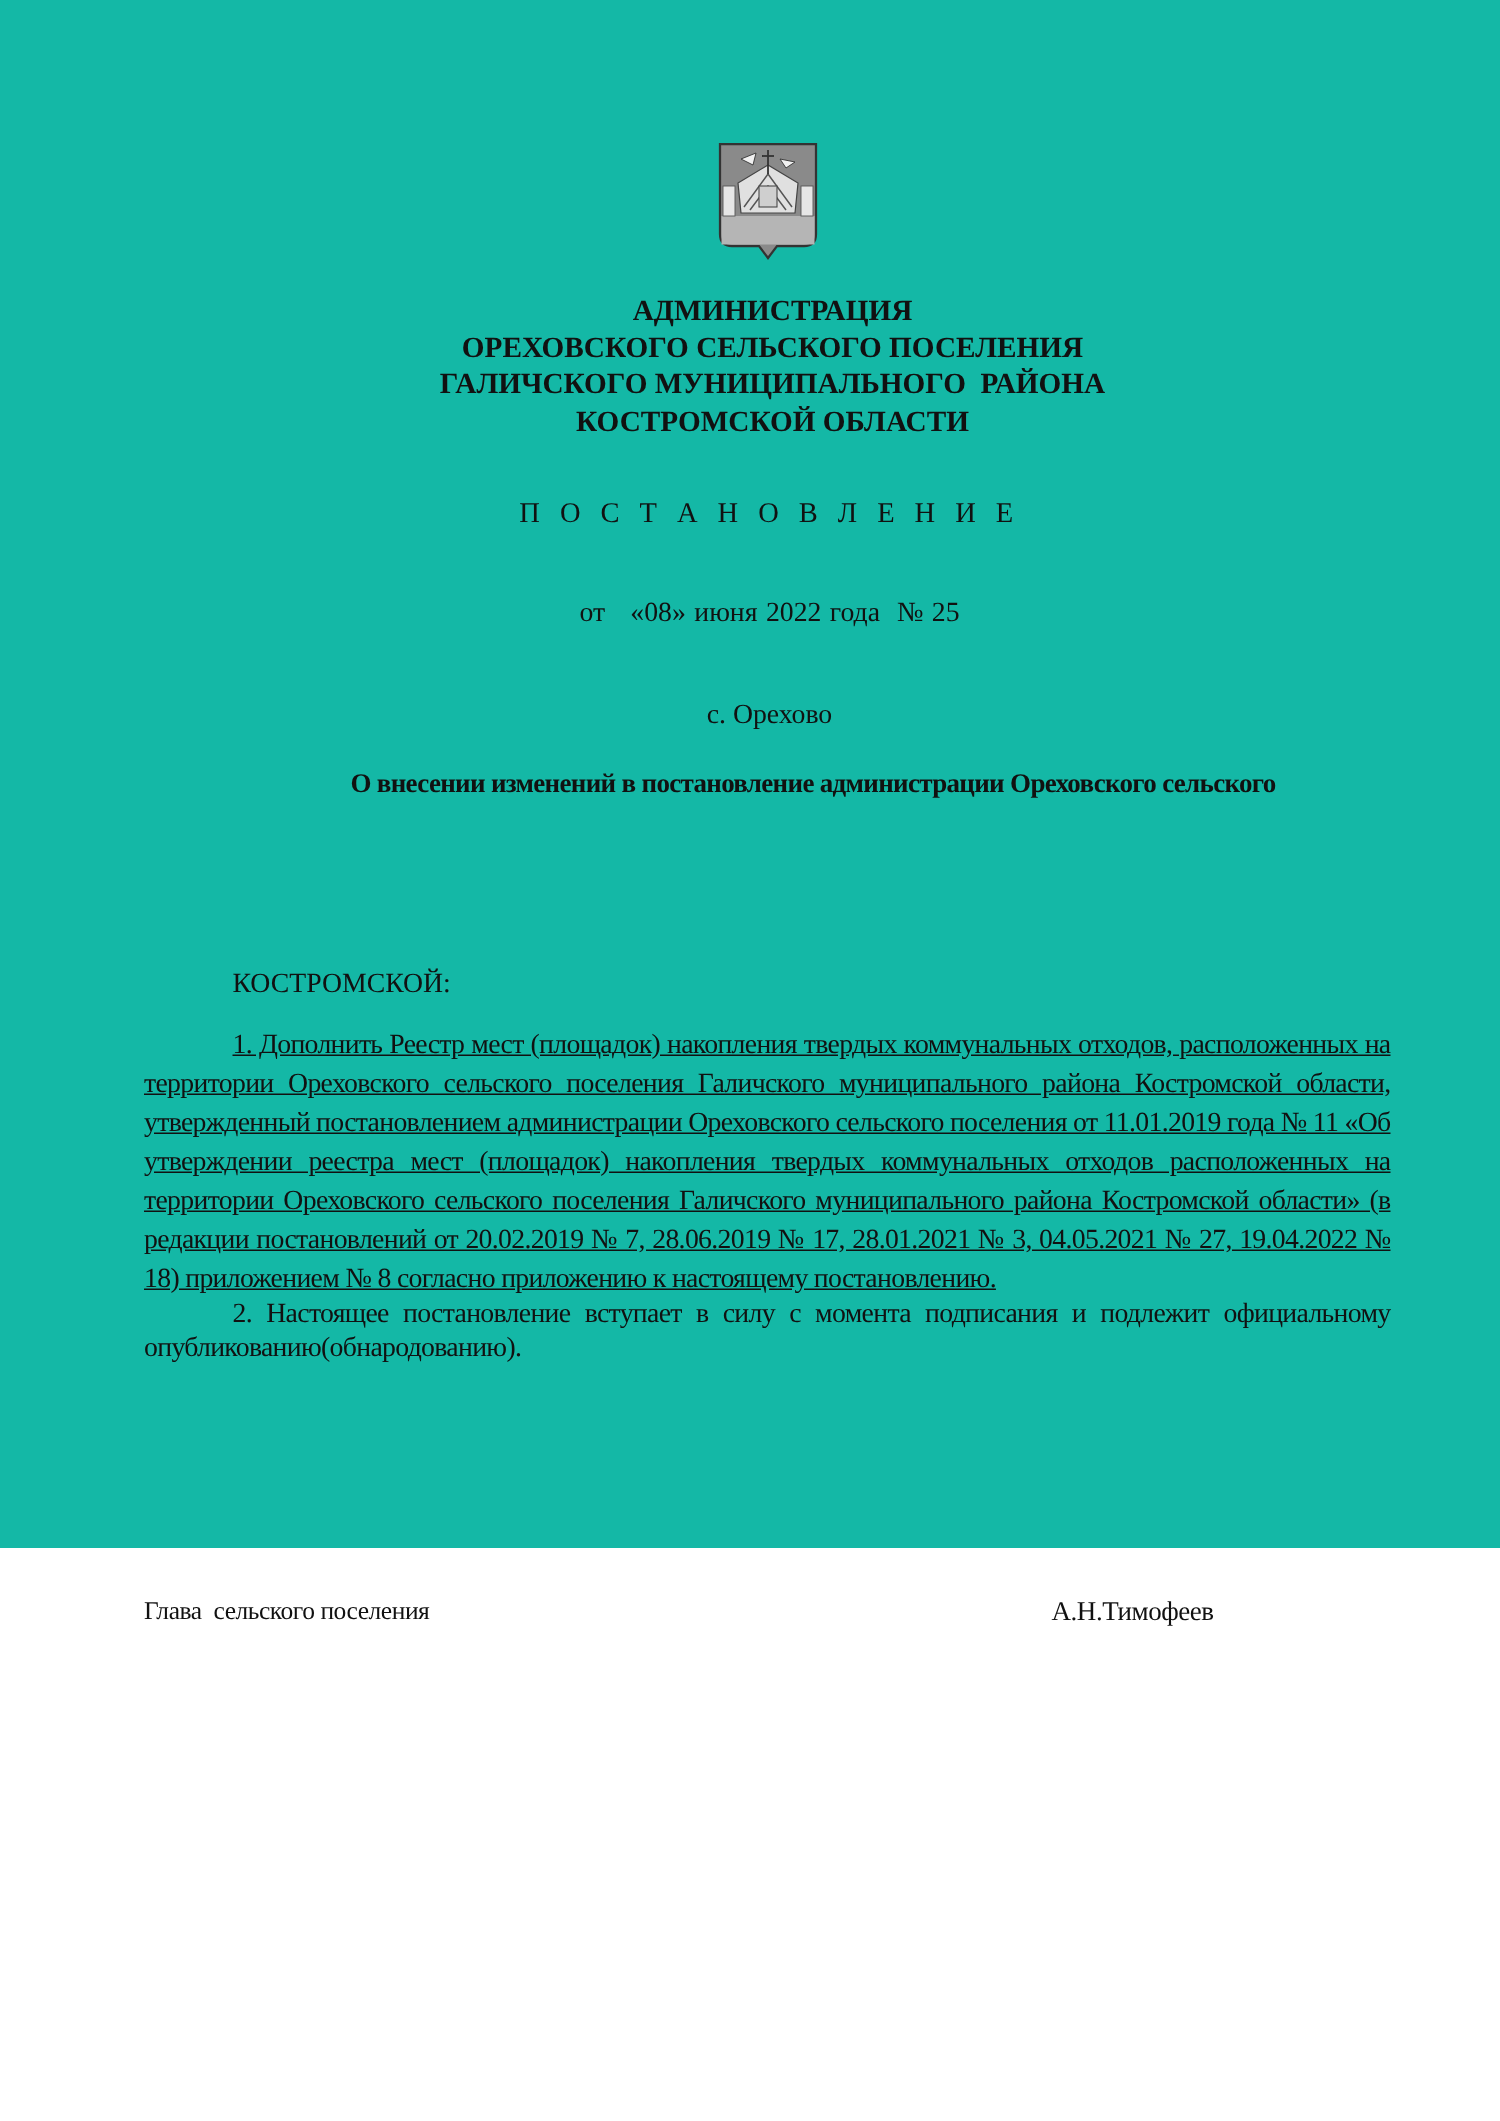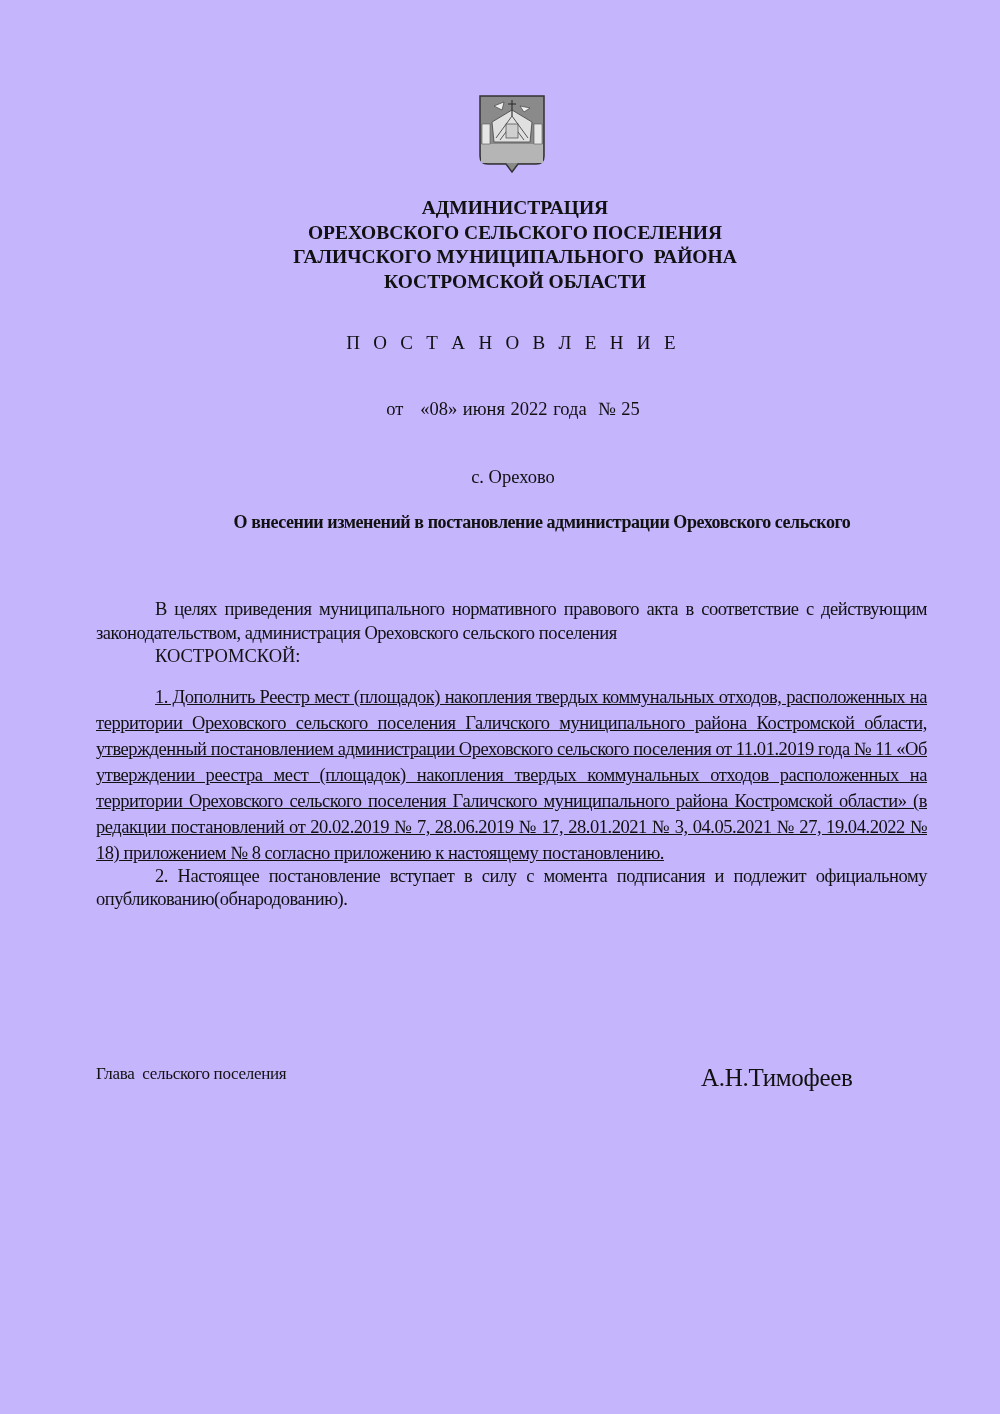--- a/index.html
+++ b/index.html
@@ -1,20 +1,20 @@
 <!DOCTYPE html>
 <html><head>
   <meta charset="utf-8">
   <style>
     html, body { margin: 0; padding: 0; background: #ffffff; }
     body {
       width: 1000px; height: 1414px; position: relative; overflow: hidden;
       font-family: "Liberation Serif", serif; color: #111111;
     }
-    .page { position: absolute; left: 0; top: 0; width: 1000px; height: 1414px; background: #c4b5fd; }
+    .page { position: absolute; left: 0; top: 0; width: 1000px; height: 1032px; background: #14b8a6; }
     .emblem { position: absolute; left: 478px; top: 94px; width: 68px; height: 80px; }
     .header { position: absolute; left: 0; width: 1030px; top: 196px; text-align: center;
       font-weight: bold; font-size: 19.5px; line-height: 24.5px; }
     .doc-type { position: absolute; left: 0; width: 1026px; top: 332px; text-align: center;
       font-size: 19px; letter-spacing: 4.3px; }
     .doc-date { position: absolute; left: 0; width: 1026px; top: 399px; text-align: center;
       font-size: 18.5px; word-spacing: 1px; white-space: pre; }
     .doc-place { position: absolute; left: 0; width: 1026px; top: 467px; text-align: center;
       font-size: 18.5px; }
     .title { position: absolute; left: 170px; width: 744px; top: 510px; text-align: center;
@@ -22,21 +22,21 @@
     .body { position: absolute; left: 96px; width: 831px; font-size: 18.5px; line-height: 26px;
       text-align: justify; }
     .body p { margin: 0; text-indent: 59px; }
     .narrow { letter-spacing: -0.45px; }
     .preamble { top: 597px; line-height: 24px; }
     .decree { top: 644px; text-indent: 59px; line-height: 24px; }
     .item1 { top: 684px; text-decoration: underline; }
     .item2 { top: 865px; line-height: 23px; }
     .item3 { top: 943px; line-height: 24px; }
     .sign-left { position: absolute; left: 96px; top: 1064px; font-size: 17px; white-space: pre; letter-spacing: -0.3px; }
-    .sign-right { position: absolute; left: 701px; top: 1064px; font-size: 25px; letter-spacing: -0.3px; text-align: center; }
+    .sign-right { position: absolute; left: 701px; top: 1064px; font-size: 18px; letter-spacing: -0.3px; text-align: center; }
   </style>
 </head>
 <body>
 
 <div class="page">
 
   <svg class="emblem" viewBox="0 0 68 80">
     <path d="M2 2 H66 V62 Q66 70 58 70 H40 L34 78 L28 70 H10 Q2 70 2 62 Z" fill="#8a8a8a" stroke="#333" stroke-width="1.5"></path>
     <rect x="3" y="50" width="62" height="19" fill="#b5b5b5"></rect>
     <rect x="4" y="30" width="8" height="20" fill="#e6e6e6" stroke="#555" stroke-width="0.6"></rect>
@@ -59,23 +59,20 @@
   </div>
 
   <div class="doc-type">П О С Т А Н О В Л Е Н И Е</div>
   <div class="doc-date">от   «08» июня 2022 года  № 25</div>
   <div class="doc-place">с. Орехово</div>
 
   <div class="title narrow">
     <div>О внесении изменений в постановление администрации Ореховского сельского</div>
   </div>
 
-  <div class="body preamble narrow">
-    <p>В целях приведения муниципального нормативного правового акта в соответствие с действующим законодательством, администрация Ореховского сельского поселения</p>
-  </div>
   <div class="body decree">КОСТРОМСКОЙ:</div>
 
   <div class="body item1 narrow">
     <p>1. Дополнить Реестр мест (площадок) накопления твердых коммунальных отходов, расположенных на территории Ореховского сельского поселения Галичского муниципального района Костромской области, утвержденный постановлением администрации Ореховского сельского поселения от 11.01.2019 года № 11 «Об утверждении реестра мест (площадок) накопления твердых коммунальных отходов расположенных на территории Ореховского сельского поселения Галичского муниципального района Костромской области» (в редакции постановлений от 20.02.2019 № 7, 28.06.2019 № 17, 28.01.2021 № 3, 04.05.2021 № 27, 19.04.2022 № 18) приложением № 8 согласно приложению к настоящему постановлению.</p>
   </div>
   <div class="body item2 narrow">
     <p>2. Настоящее постановление вступает в силу с момента подписания и подлежит официальному опубликованию(обнародованию).</p>
   </div>
 
   <div class="sign-left">Глава  сельского поселения</div>

